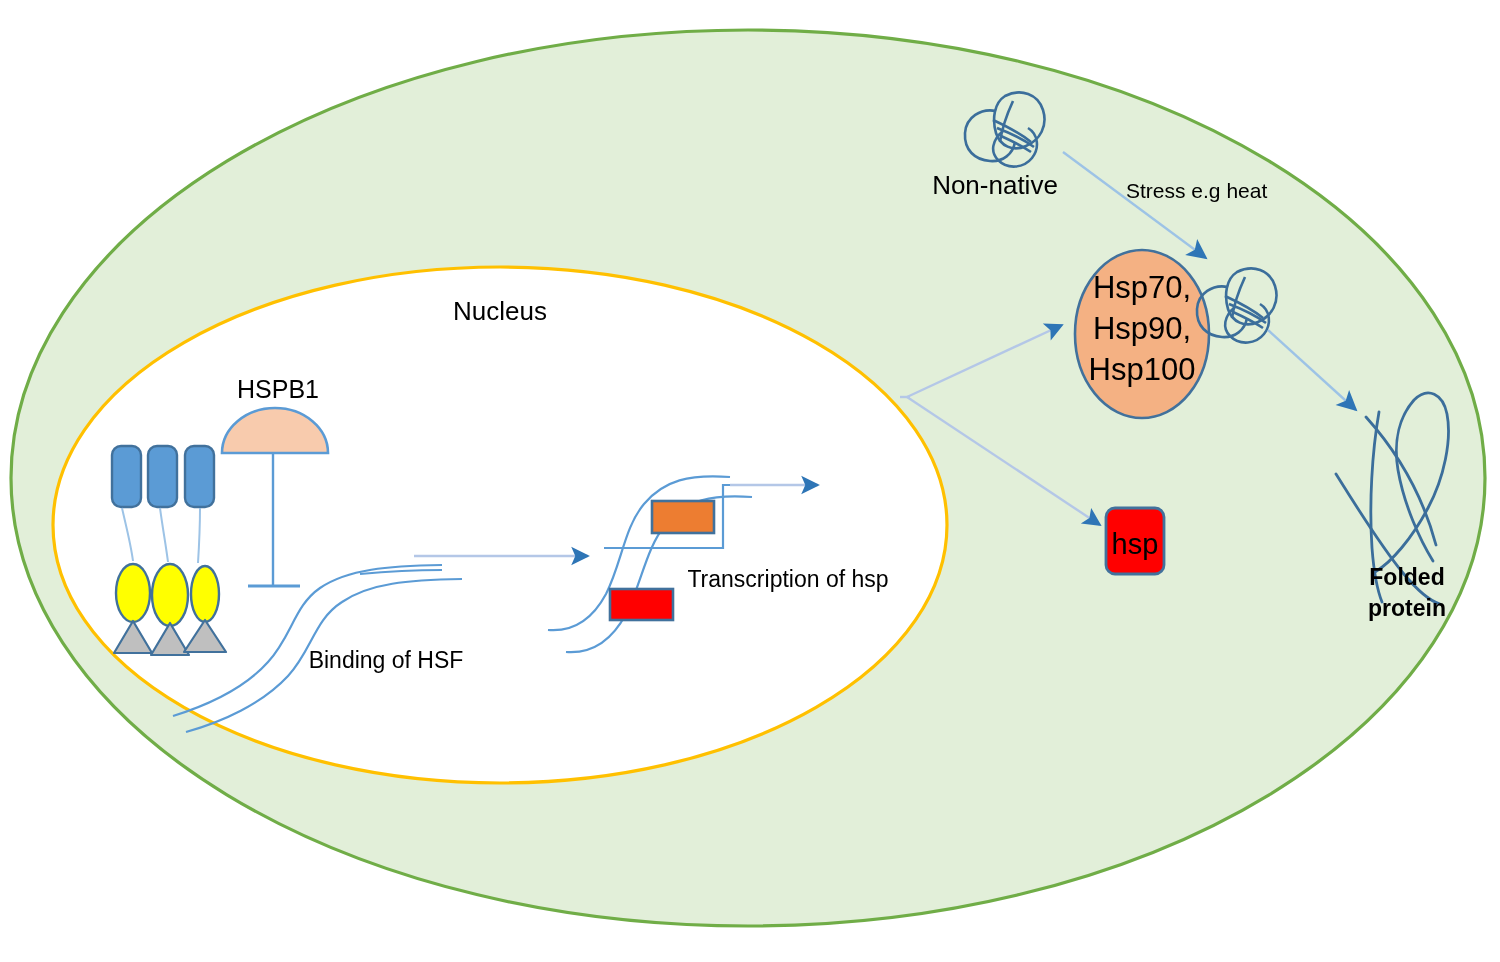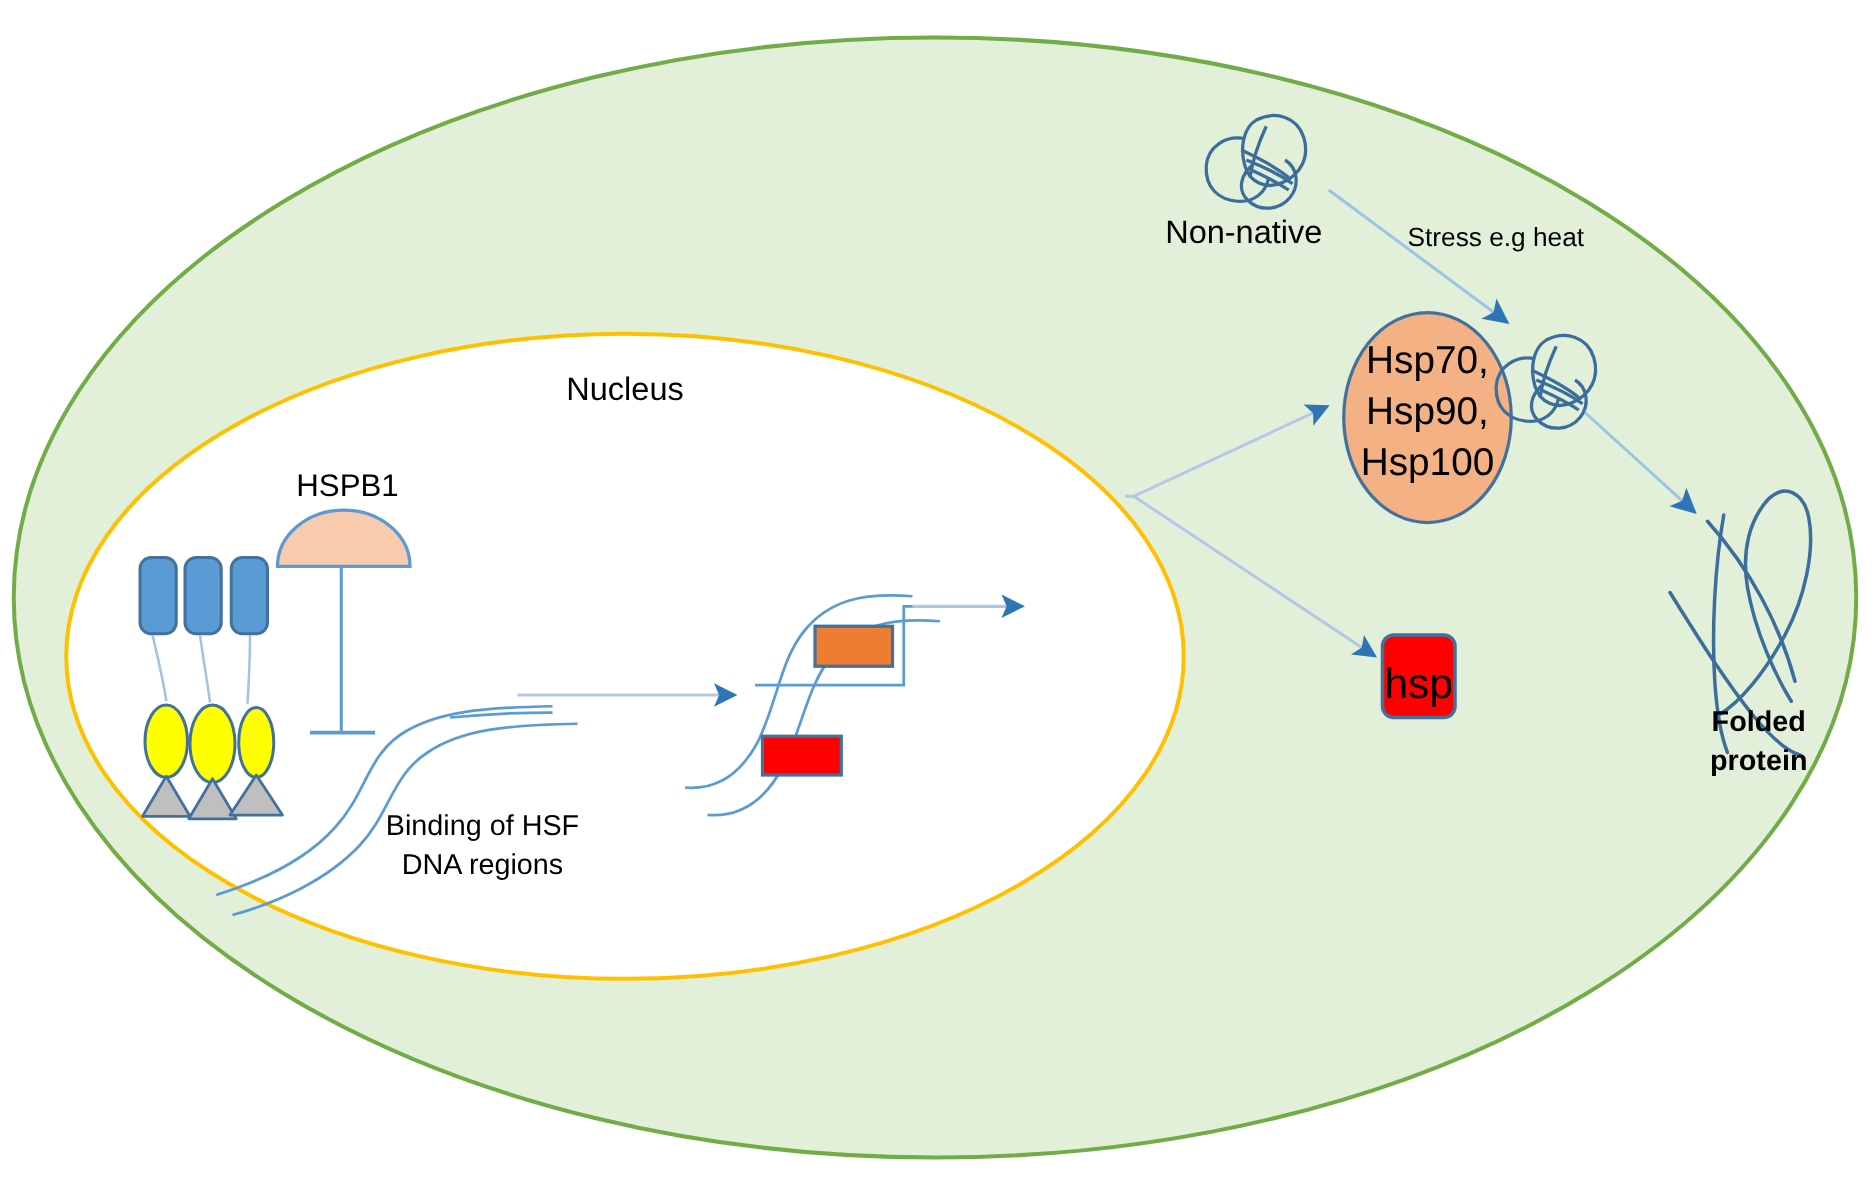--- a/index.html
+++ b/index.html
@@ -33,21 +33,21 @@
     text-align: center;
   }
   .lbl-cytoplasm { font-size: 31px; }
   .lbl-nucleus { font-size: 26px; }
   .lbl-hspb1 { font-size: 25px; }
   .lbl-binding { font-size: 23px; line-height: 1.35; }
   .lbl-transcription { font-size: 23px; line-height: 1.35; }
   .lbl-nonnative { font-size: 26px; }
   .lbl-stress { font-size: 21px; }
   .lbl-hsp-chap { font-size: 31px; line-height: 1.32; text-align: center; }
-  .lbl-hspbox { font-size: 34px; }
+  .lbl-hspbox { font-size: 29px; }
   .lbl-folded { font-size: 23px; font-weight: bold; line-height: 1.35; }
 </style>
 </head>
 <body>
 
 <div id="stage">
 
   <svg id="diagram" viewBox="0 0 1500 962">
     <defs>
       <marker id="ah" markerWidth="9" markerHeight="9" refX="7.4" refY="4.5" orient="auto" markerUnits="strokeWidth">
@@ -150,24 +150,24 @@
 
   </svg>
 
 
   <div class="lbl lbl-nucleus" style="left:330px;top:296px;width:340px;">Nucleus</div>
 
   <div class="lbl lbl-hspb1" style="left:188px;top:374px;width:180px;">HSPB1</div>
 
   <div style="position:absolute;left:266px;top:645px;width:240px;text-align:center;">
     <div class="lbl lbl-binding" style="position:static;">Binding of HSF</div>
-    <div class="lbl lbl-binding" style="position:static;">DNA regions</div>
   </div>
 
   <div style="position:absolute;left:672px;top:564px;width:232px;text-align:center;">
+    <div class="lbl lbl-transcription" style="position:static;">Transcription of hsp</div>
   </div>
 
   <div class="lbl lbl-nonnative" style="left:920px;top:170px;width:150px;">Non-native</div>
 
   <div class="lbl lbl-stress" style="left:1126px;top:178px;width:160px;text-align:left;">Stress e.g heat</div>
 
   <div style="position:absolute;left:1075px;top:268px;width:134px;text-align:center;">
     <div class="lbl lbl-hsp-chap" style="position:static;">Hsp70,</div>
     <div class="lbl lbl-hsp-chap" style="position:static;">Hsp90,</div>
     <div class="lbl lbl-hsp-chap" style="position:static;">Hsp100</div>

